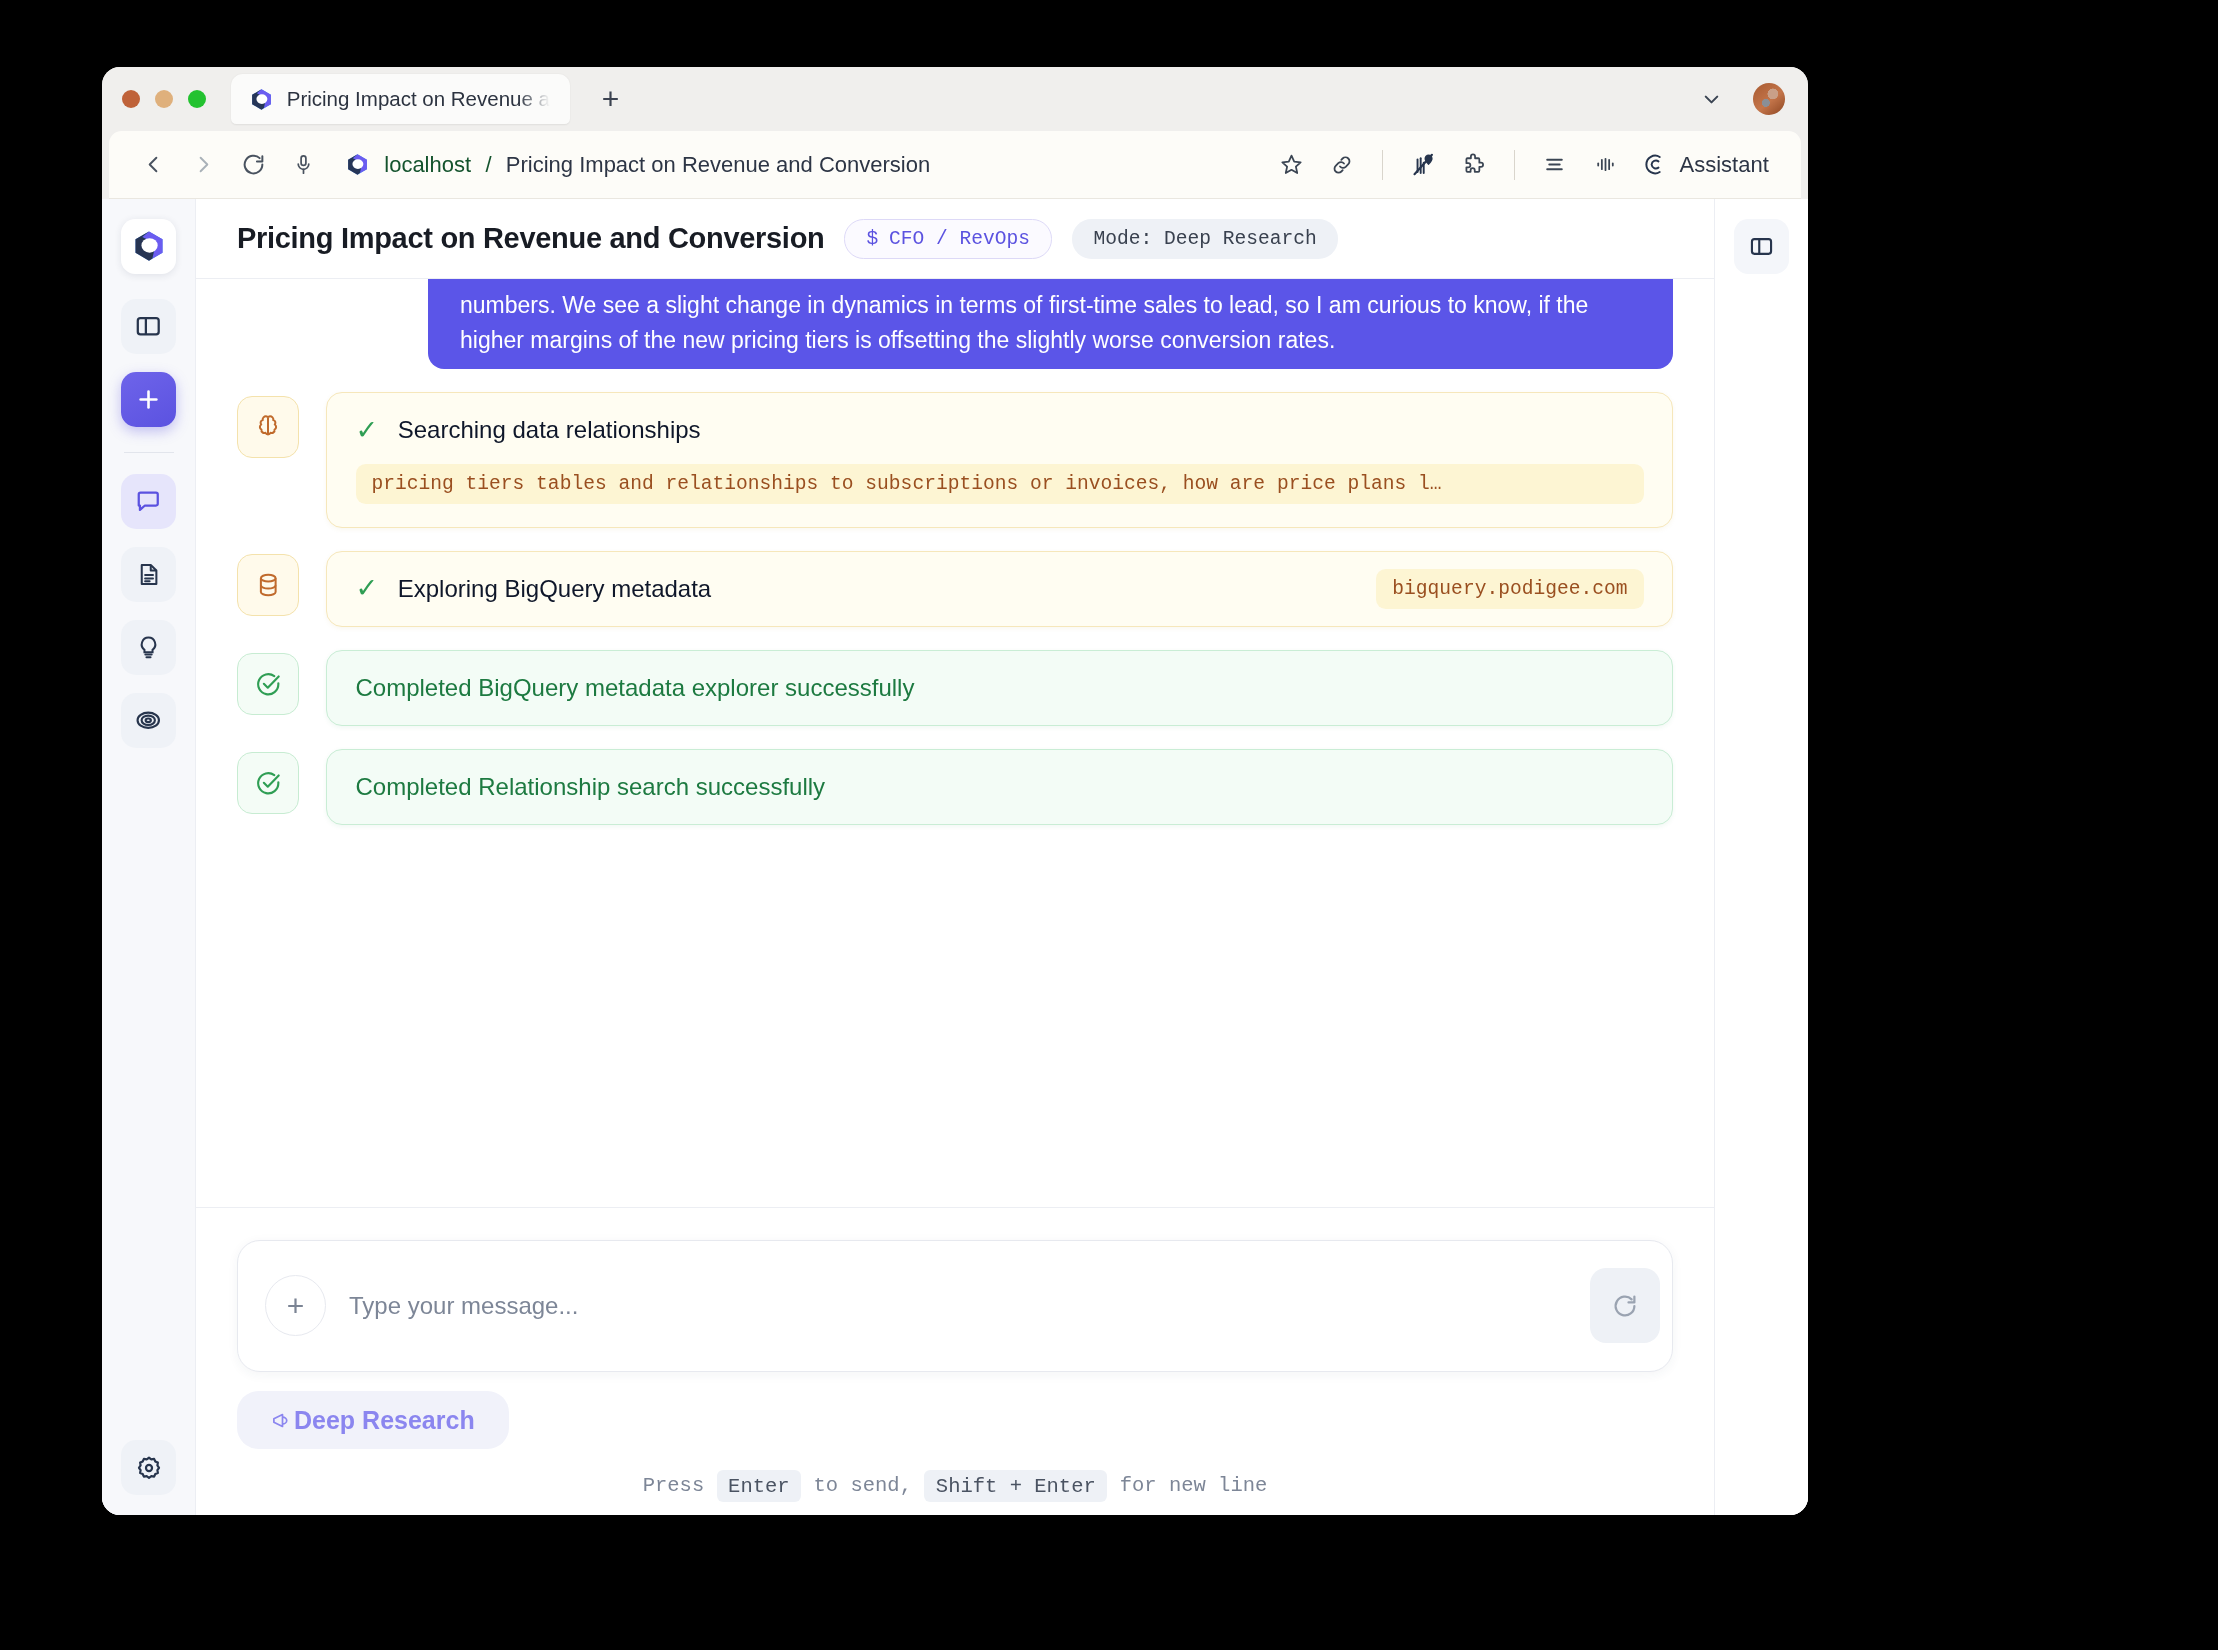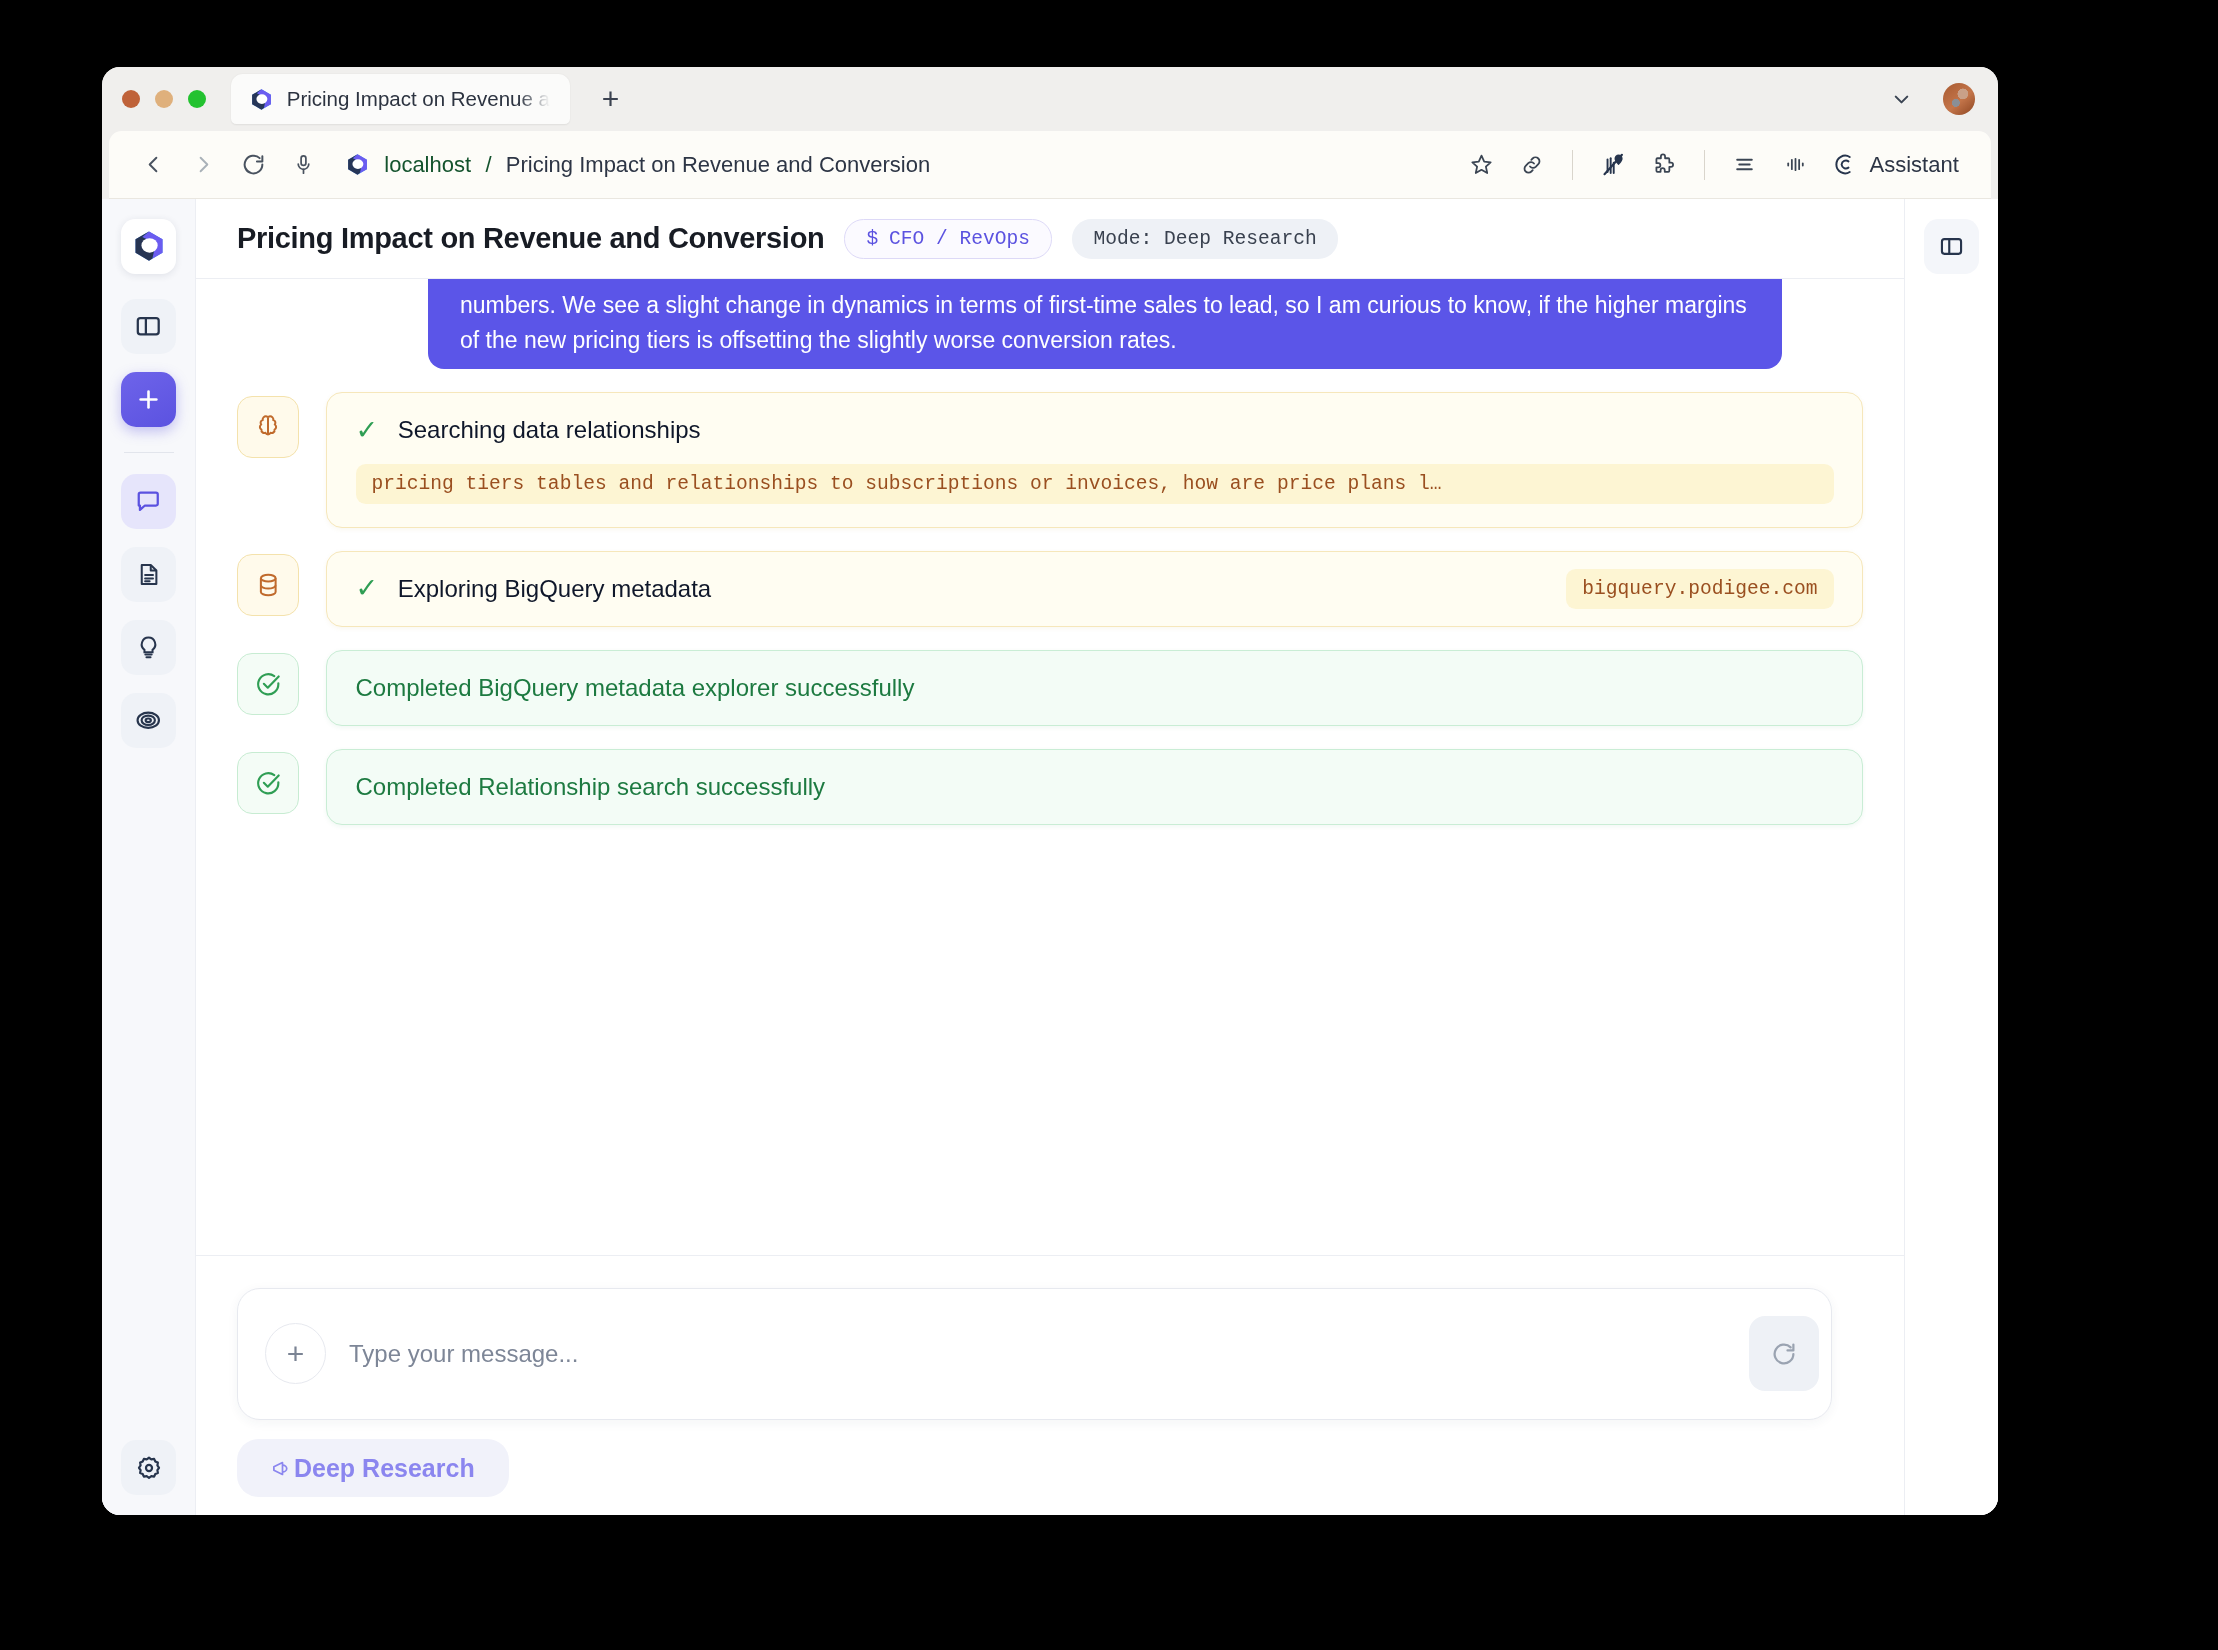--- a/index.html
+++ b/index.html
@@ -7,21 +7,21 @@
     width: 2219px; height: 1650px;
     background: #000;
     font-family: "Liberation Sans", sans-serif;
     overflow: hidden;
   }
 
   
   .window {
     position: absolute;
     left: 102px; top: 67px;
-    width: 1896px; height: 1448px;
+    width: 1706px; height: 1448px;
     background: #f0efed;
     border-radius: 18px;
     overflow: hidden;
     box-shadow: 0 16px 53px rgba(0,0,0,.45);
     display: flex; flex-direction: column;
   }
 
   
   .tabstrip {
     height: 64px;
@@ -619,20 +619,27 @@
             <span>
               <svg width="23" height="23" viewBox="0 0 24 24" fill="none" stroke="#8b86ef" stroke-width="1.8" stroke-linejoin="round">
                   <path d="M3 10.2l9-4.4v12.4l-9-4.4z"></path>
                   <path d="M12 8.4c2.4 0 4.4 1.6 4.4 3.6S14.4 15.6 12 15.6"></path>
                 </svg>
             </span>
             <span>Deep Research</span>
           </div>
         </div>
 
+        <div class="hint">
+          <span>Press</span>
+          <span class="kbd">Enter</span>
+          <span>to send,</span>
+          <span class="kbd">Shift + Enter</span>
+          <span>for new line</span>
+        </div>
       </div>
     </div>
 
     <div class="rightrail">
       <div class="rail-tile">
         <span>
           <svg width="27" height="27" viewBox="0 0 24 24" fill="none" stroke="#27354d" stroke-width="1.9">
               <rect x="3.5" y="5.5" width="17" height="13" rx="2.2"></rect>
               <line x1="10" y1="5.5" x2="10" y2="18.5"></line>
             </svg>

